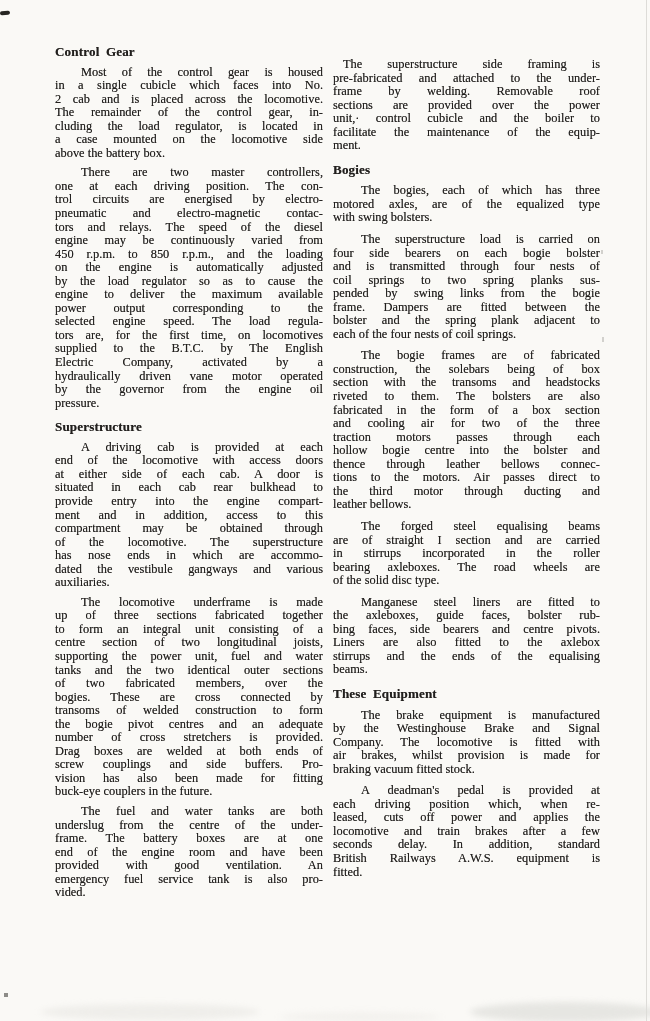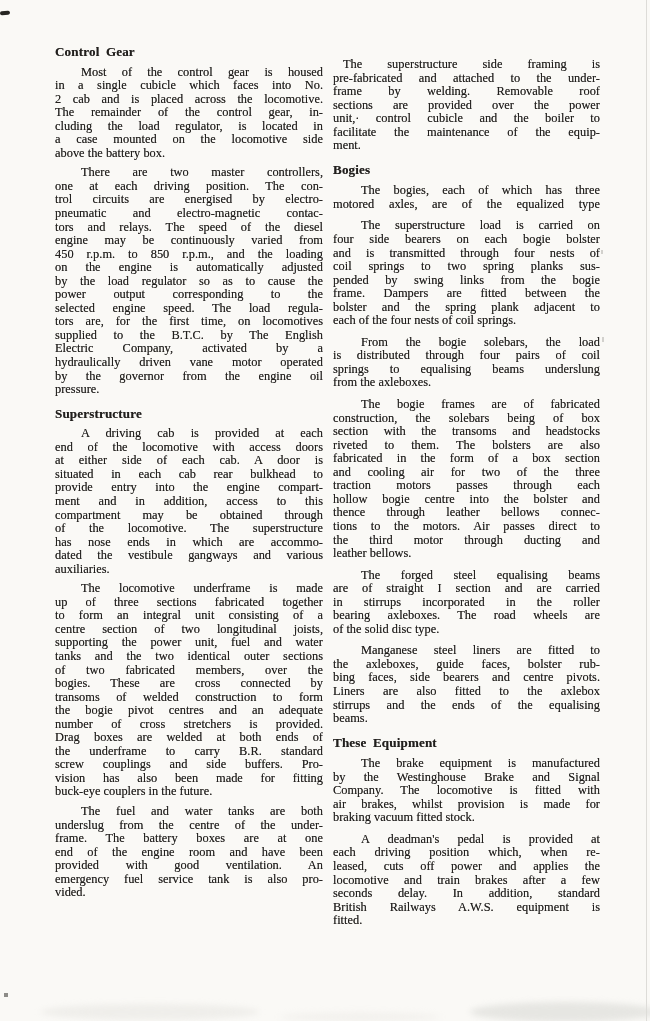--- a/index.html
+++ b/index.html
@@ -117,20 +117,21 @@
       <div class="para">
         <div class="line first">There are two master controllers,</div>
         <div class="line">one at each driving position. The con-</div>
         <div class="line">trol circuits are energised by electro-</div>
         <div class="line">pneumatic and electro-magnetic contac-</div>
         <div class="line">tors and relays. The speed of the diesel</div>
         <div class="line">engine may be continuously varied from</div>
         <div class="line">450 r.p.m. to 850 r.p.m., and the loading</div>
         <div class="line">on the engine is automatically adjusted</div>
         <div class="line">by the load regulator so as to cause the</div>
+        <div class="line">engine to deliver the maximum available</div>
         <div class="line">power output corresponding to the</div>
         <div class="line">selected engine speed. The load regula-</div>
         <div class="line">tors are, for the first time, on locomotives</div>
         <div class="line">supplied to the B.T.C. by The English</div>
         <div class="line">Electric Company, activated by a</div>
         <div class="line">hydraulically driven vane motor operated</div>
         <div class="line">by the governor from the engine oil</div>
         <div class="line last">pressure.</div>
       </div>
       <div class="heading">Superstructure</div>
@@ -153,21 +154,20 @@
         <div class="line">to form an integral unit consisting of a</div>
         <div class="line">centre section of two longitudinal joists,</div>
         <div class="line">supporting the power unit, fuel and water</div>
         <div class="line">tanks and the two identical outer sections</div>
         <div class="line">of two fabricated members, over the</div>
         <div class="line">bogies. These are cross connected by</div>
         <div class="line">transoms of welded construction to form</div>
         <div class="line">the bogie pivot centres and an adequate</div>
         <div class="line">number of cross stretchers is provided.</div>
         <div class="line">Drag boxes are welded at both ends of</div>
-        <div class="line">the underframe to carry B.R. standard</div>
         <div class="line">screw couplings and side buffers. Pro-</div>
         <div class="line">vision has also been made for fitting</div>
         <div class="line last">buck-eye couplers in the future.</div>
       </div>
       <div class="para">
         <div class="line first">The fuel and water tanks are both</div>
         <div class="line">underslug from the centre of the under-</div>
         <div class="line">frame. The battery boxes are at one</div>
         <div class="line">end of the engine room and have been</div>
         <div class="line">provided with good ventilation. An</div>
@@ -182,36 +182,31 @@
         <div class="line">frame by welding. Removable roof</div>
         <div class="line">sections are provided over the power</div>
         <div class="line">unit,· control cubicle and the boiler to</div>
         <div class="line">facilitate the maintenance of the equip-</div>
         <div class="line last">ment.</div>
       </div>
       <div class="heading">Bogies</div>
       <div class="para">
         <div class="line first">The bogies, each of which has three</div>
         <div class="line">motored axles, are of the equalized type</div>
+        <div class="line last">with swing bolsters.</div>
       </div>
       <div class="para">
         <div class="line first">The superstructure load is carried on</div>
         <div class="line">four side bearers on each bogie bolster</div>
         <div class="line">and is transmitted through four nests of</div>
         <div class="line">coil springs to two spring planks sus-</div>
         <div class="line">pended by swing links from the bogie</div>
         <div class="line">frame. Dampers are fitted between the</div>
         <div class="line">bolster and the spring plank adjacent to</div>
         <div class="line last">each of the four nests of coil springs.</div>
-      </div>
-      <div class="para">
-        <div class="line first">From the bogie solebars, the load</div>
-        <div class="line">is distributed through four pairs of coil</div>
-        <div class="line">springs to equalising beams underslung</div>
-        <div class="line last">from the axleboxes.</div>
       </div>
       <div class="para">
         <div class="line first">The bogie frames are of fabricated</div>
         <div class="line">construction, the solebars being of box</div>
         <div class="line">section with the transoms and headstocks</div>
         <div class="line">riveted to them. The bolsters are also</div>
         <div class="line">fabricated in the form of a box section</div>
         <div class="line">and cooling air for two of the three</div>
         <div class="line">traction motors passes through each</div>
         <div class="line">hollow bogie centre into the bolster and</div>

